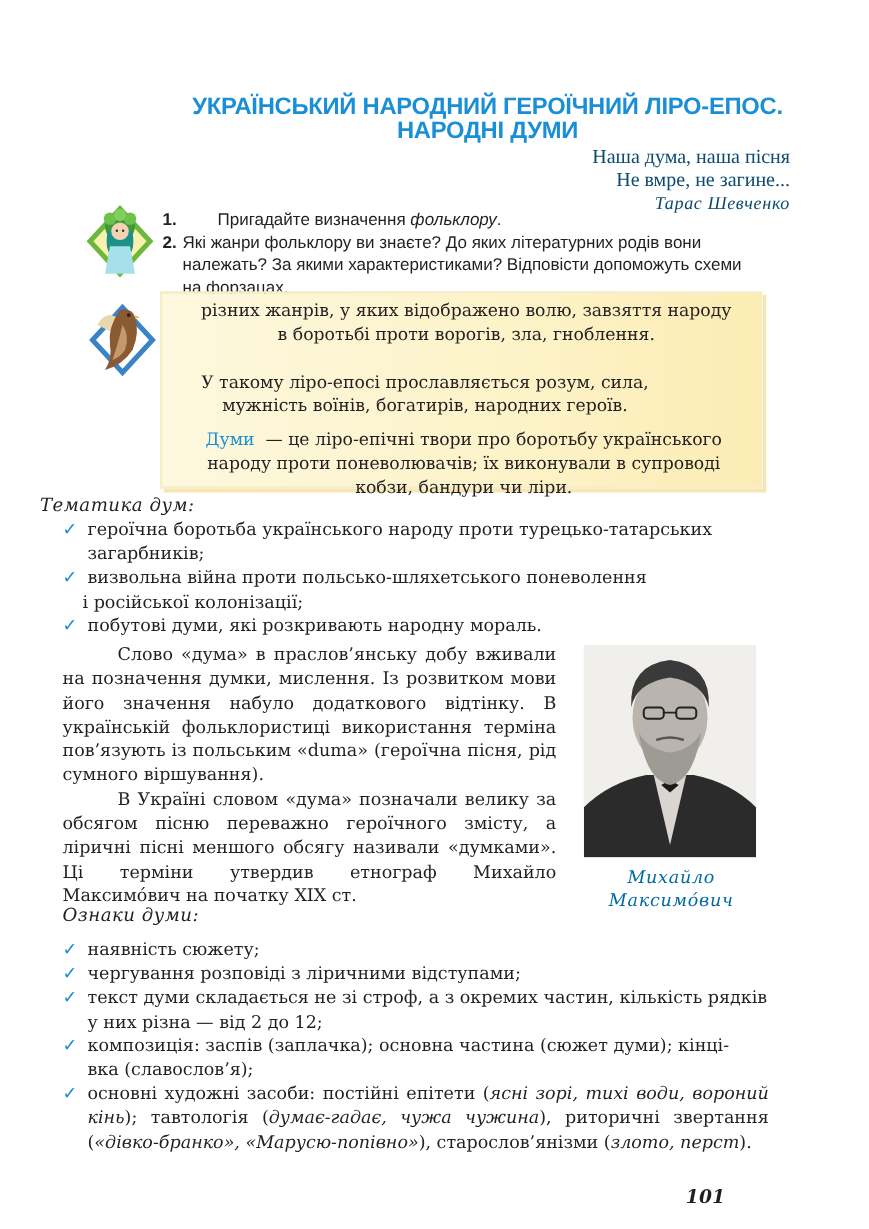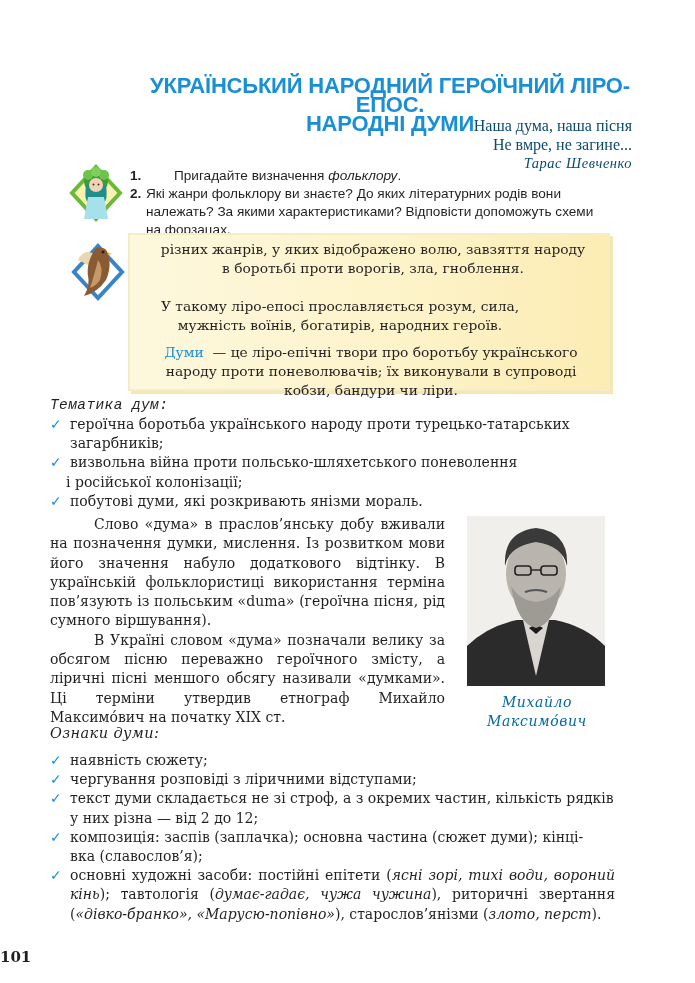--- a/index.html
+++ b/index.html
@@ -2,21 +2,21 @@
 <html><head>
   <meta charset="utf-8">
   <style>
     * { box-sizing: border-box; margin: 0; padding: 0; }
     html, body { width: 695px; height: 983px; background: #ffffff; overflow: hidden; }
     body { position: relative; font-family: "DejaVu Serif", "Liberation Serif", serif; color: #231f20; }
 
     .title {
       position: absolute; left: 140px; top: 76px; width: 500px;
       text-align: center; font-family: "Liberation Sans", sans-serif; font-weight: bold;
-      font-size: 22px; line-height: 19px; color: #1a8fd6; letter-spacing: -0.2px;
+      font-size: 19px; line-height: 19px; color: #1a8fd6; letter-spacing: -0.2px;
     }
     .epigraph {
       position: absolute; right: 63px; top: 116px; text-align: right;
       font-family: "Liberation Serif", serif; font-size: 16px; line-height: 19px; color: #0c4a6e;
     }
     .epigraph .author { font-style: italic; font-size: 14.5px; letter-spacing: 0.5px; }
 
     .icon-girl { position: absolute; left: 68px; top: 163px; width: 56px; height: 60px; }
     .icon-bird { position: absolute; left: 68px; top: 240px; width: 58px; height: 62px; }
 
@@ -65,22 +65,22 @@
     .portrait {
       position: absolute; left: 467px; top: 516px; width: 138px; height: 170px;
       background: #f3f1ee; overflow: hidden;
     }
     .caption {
       position: absolute; left: 462px; top: 693px; width: 150px; text-align: center;
       font-family: "DejaVu Serif", serif; font-style: italic; font-size: 14px; line-height: 19px;
       letter-spacing: 0.6px; color: #0369a1;
     }
     .page-num {
-      position: absolute; left: 0; width: 580px; top: 948px; text-align: left;
-      font-family: "DejaVu Serif", serif; font-weight: bold; font-size: 15px; color: #231f20;
+      position: absolute; left: 0; width: 580px; top: 948px; text-align: right;
+      font-family: "DejaVu Serif", serif; font-style: italic; font-weight: bold; font-size: 15px; color: #231f20;
     }
   </style>
 </head>
 <body>
 
 <div class="title">
   <div>УКРАЇНСЬКИЙ НАРОДНИЙ ГЕРОЇЧНИЙ ЛІРО-ЕПОС.</div>
   <div>НАРОДНІ ДУМИ</div>
 </div>
 
@@ -142,36 +142,36 @@
     <div>У такому ліро-епосі прославляється розум, сила,</div>
     <div>мужність воїнів, богатирів, народних героїв.</div>
   </div>
   <div class="p3">
     <div><span class="term">Думи</span><span style="white-space:pre">  — це ліро-епічні твори про боротьбу українського</span></div>
     <div>народу проти поневолювачів; їх виконували в супроводі</div>
     <div>кобзи, бандури чи ліри.</div>
   </div>
 </div>
 
-<div class="section-head" style="left:50px; top:397px;font-family:Liberation Mono, monospace;">Тематика дум:</div>
+<div class="section-head" style="left:32px; top:397px;">Тематика дум:</div>
 
 <ul class="check-list" style="top:415px;">
   <li>
     <span class="check">✓</span>
     <span class="cont">героїчна боротьба українського народу проти турецько-татарських</span>
     <span class="cont">загарбників;</span>
   </li>
   <li>
     <span class="check">✓</span>
     <span class="cont">визвольна війна проти польсько-шляхетського поневолення</span>
     <span class="cont" style="margin-left:-4px">і російської колонізації;</span>
   </li>
   <li>
     <span class="check">✓</span>
-    <span class="cont">побутові думи, які розкривають янізми мораль.</span>
+    <span class="cont">побутові думи, які розкривають народну мораль.</span>
   </li>
 </ul>
 
 <div class="body-text" style="top:515px;">
   <p>Слово «дума» в праслов’янську добу вживали на позначення думки, мислення. Із розвитком мови його значення набуло додаткового відтінку. В українській фольклористиці використання терміна пов’язують із польським «duma» (героїчна пісня, рід сумного віршування).</p>
   <p>В Україні словом «дума» позначали велику за обсягом пісню переважно героїчного змісту, а ліричні пісні меншого обсягу називали «думками». Ці терміни утвердив етнограф Михайло Максимо́вич на початку XIX ст.</p>
 </div>
 
 <div class="portrait">
   <svg width="138" height="170" viewBox="0 0 138 170">

